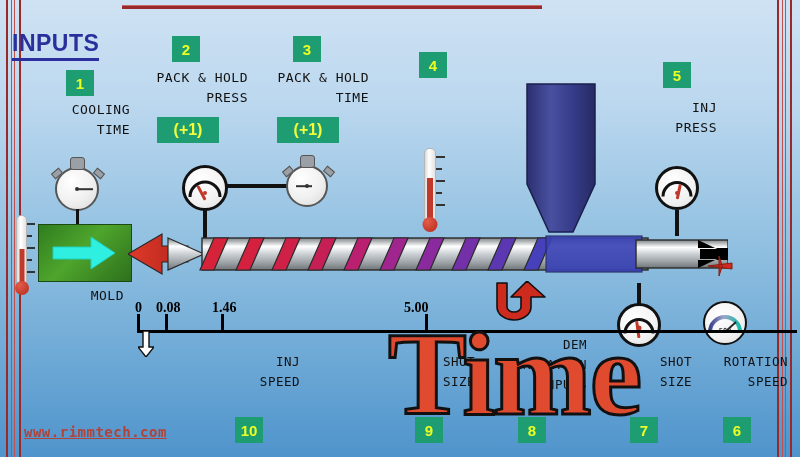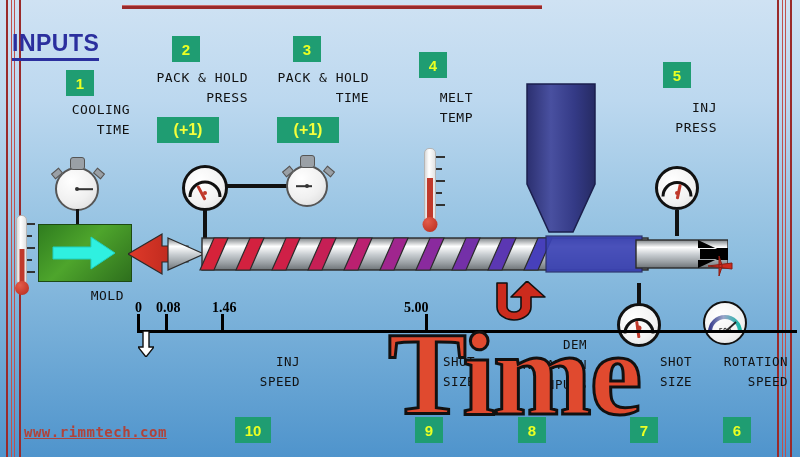--- a/index.html
+++ b/index.html
@@ -135,22 +135,20 @@
 
   <div class="sw" style="left:286px;top:165px;width:42px;height:42px;">
     <div class="sw-hand" style="left:20%;top:50%;width:16px;transform:translateY(-50%);"></div>
     <div style="position:absolute;left:50%;top:50%;width:4px;height:4px;border-radius:50%;background:#333;transform:translate(-50%,-50%);"></div>
   </div>
   <div class="sw-crown" style="left:300px;top:155px;width:13px;height:11px;border-radius:3px;"></div>
   <div class="sw-crown" style="left:283px;top:168px;width:8px;height:5px;transform:rotate(-40deg);"></div>
   <div class="sw-crown" style="left:324px;top:168px;width:8px;height:5px;transform:rotate(40deg);"></div>
 
   <div class="badge" style="left:419px;top:52px;width:28px;height:26px;">4</div>
-  <div class="lbl" style="left:393px;top:88px;width:80px;">MELT
-TEMP</div>
 
   <div class="thermo" style="left:424px;top:148px;width:12px;height:84px;">
     <div class="tube" style="height:74px;"></div>
     <div class="merc" style="bottom:10px;width:6px;height:44px;"></div>
     <div class="bulb" style="bottom:0;width:15px;height:15px;"></div>
     <div class="tick" style="left:12px;top:8px;width:9px;"></div>
     <div class="tick" style="left:12px;top:20px;width:6px;"></div>
     <div class="tick" style="left:12px;top:32px;width:9px;"></div>
     <div class="tick" style="left:12px;top:44px;width:6px;"></div>
     <div class="tick" style="left:12px;top:56px;width:9px;"></div>
@@ -284,21 +282,21 @@
   <div class="tl-num" style="left:156px;top:300px;">0.08</div>
   <div class="tl-num" style="left:212px;top:300px;">1.46</div>
   <div class="tl-num" style="left:404px;top:300px;">5.00</div>
 
   <svg class="pointer-arrow" style="left:138px;top:331px;" width="16" height="26" viewBox="0 0 16 26">
     <path d="M5,0 L11,0 L11,16 L16,16 L8,26 L0,16 L5,16 Z" fill="#ffffff" stroke="#111" stroke-width="1.4"></path>
   </svg>
 
   <div class="lbl sm" style="left:200px;top:352px;width:100px;">INJ
 SPEED</div>
-  <div class="badge" style="left:235px;top:417px;width:36px;height:26px;">10</div>
+  <div class="badge" style="left:235px;top:417px;width:28px;height:26px;">10</div>
 
   <div class="lbl sm" style="left:375px;top:352px;width:100px;">SHOT
 SIZE</div>
   <div class="badge" style="left:415px;top:417px;width:28px;height:26px;">9</div>
 
   <div class="lbl sm" style="left:477px;top:335px;width:110px;">DEM
 ROTATION
 INPUTS</div>
   <div class="badge" style="left:518px;top:417px;width:28px;height:26px;">8</div>
 

